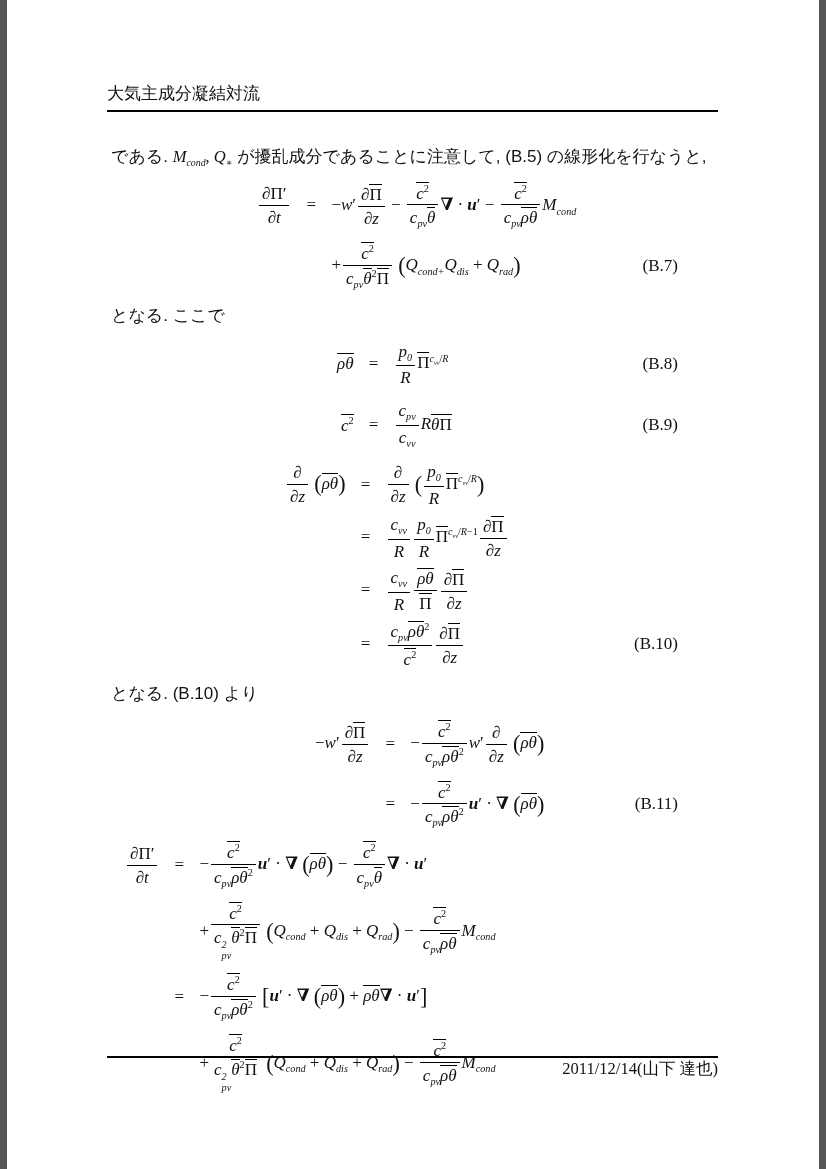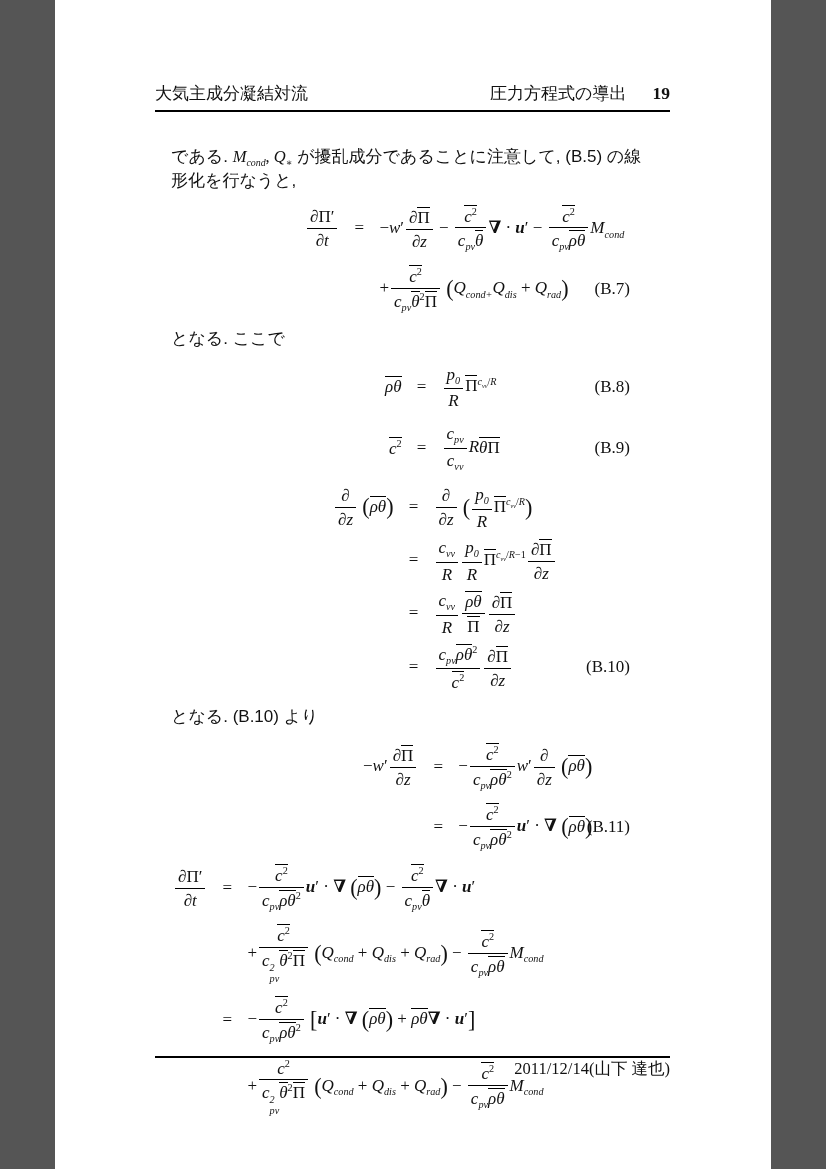--- a/index.html
+++ b/index.html
@@ -1,35 +1,35 @@
 <!DOCTYPE html>
 <html><head>
 <meta charset="utf-8">
 <style>
   html,body{margin:0;padding:0;background:#555;}
   .page{
-    width:716px;height:1169px;background:#ffffff;color:#111;
+    width:812px;height:1169px;background:#ffffff;color:#111;
     position:relative;margin:0 auto;overflow:hidden;
     font-family:"Liberation Serif","DejaVu Serif",serif;
   }
   .jp{font-family:"Liberation Sans","DejaVu Sans",sans-serif;}
   .m{font-family:"Liberation Serif","DejaVu Serif",serif;}
 
   .header{
     position:absolute;top:82px;left:100px;right:101px;
     border-bottom:2px solid #000;padding-bottom:5px;
     display:flex;justify-content:space-between;align-items:baseline;
     font-size:17px;
   }
   .header .right{display:flex;align-items:baseline;gap:26px;}
   .pageno{font-weight:bold;font-family:"Liberation Serif",serif;font-size:17.5px;}
 
   .content{padding:146px 101px 0 100px;font-size:17px;line-height:1.35;}
 
-  .para{margin:14px 16px 6px;font-size:17px;}
+  .para{margin:14px 4px 6px;font-size:17px;}
   .para .m{font-size:16.5px;}
 
   
   .eqblock{
     display:grid;grid-template-columns:max-content 40px minmax(0,1fr) max-content;
     align-items:center;margin:10px 0;font-size:17px;
   }
   .eqblock .lhs{text-align:right;justify-self:end;white-space:nowrap;}
   .eqblock .rel{text-align:center;}
   .eqblock .rhs{text-align:left;white-space:nowrap;}
@@ -59,24 +59,20 @@
     font-size:16.5px;
   }
 </style>
 </head>
 <body>
 
 <div class="page">
 
   <div class="header jp">
     <span>大気主成分凝結対流</span>
-    <span class="right">
-      <span>圧力方程式の導出</span>
-      <span class="pageno">19</span>
-    </span>
   </div>
 
   <div class="content">
 
     <div class="para jp" style="margin-top:0;">である. <span class="m"><i>M</i><sub>cond</sub>, <i>Q</i><sub>∗</sub></span> が擾乱成分であることに注意して, (B.5) の線形化を行なうと,</div>
 
     <div class="eqblock eq-b7 m">
       <span class="lhs"><span class="fr"><span class="nu">∂Π′</span><span class="de">∂<i>t</i></span></span></span>
       <span class="rel">=</span>
       <span class="rhs">−<i>w</i>′<span class="fr"><span class="nu">∂<span class="ov">Π</span></span><span class="de">∂<i>z</i></span></span> − <span class="fr"><span class="nu"><span class="ov"><i>c</i><sup>2</sup></span></span><span class="de"><i>c</i><sub>pv</sub><span class="ov"><i>θ</i></span></span></span><span class="nb">∇</span> · <span class="bv">u</span>′ − <span class="fr"><span class="nu"><span class="ov"><i>c</i><sup>2</sup></span></span><span class="de"><i>c</i><sub>pv</sub><span class="ov"><i>ρ</i></span><span class="ov"><i>θ</i></span></span></span><i>M</i><sub>cond</sub></span>

